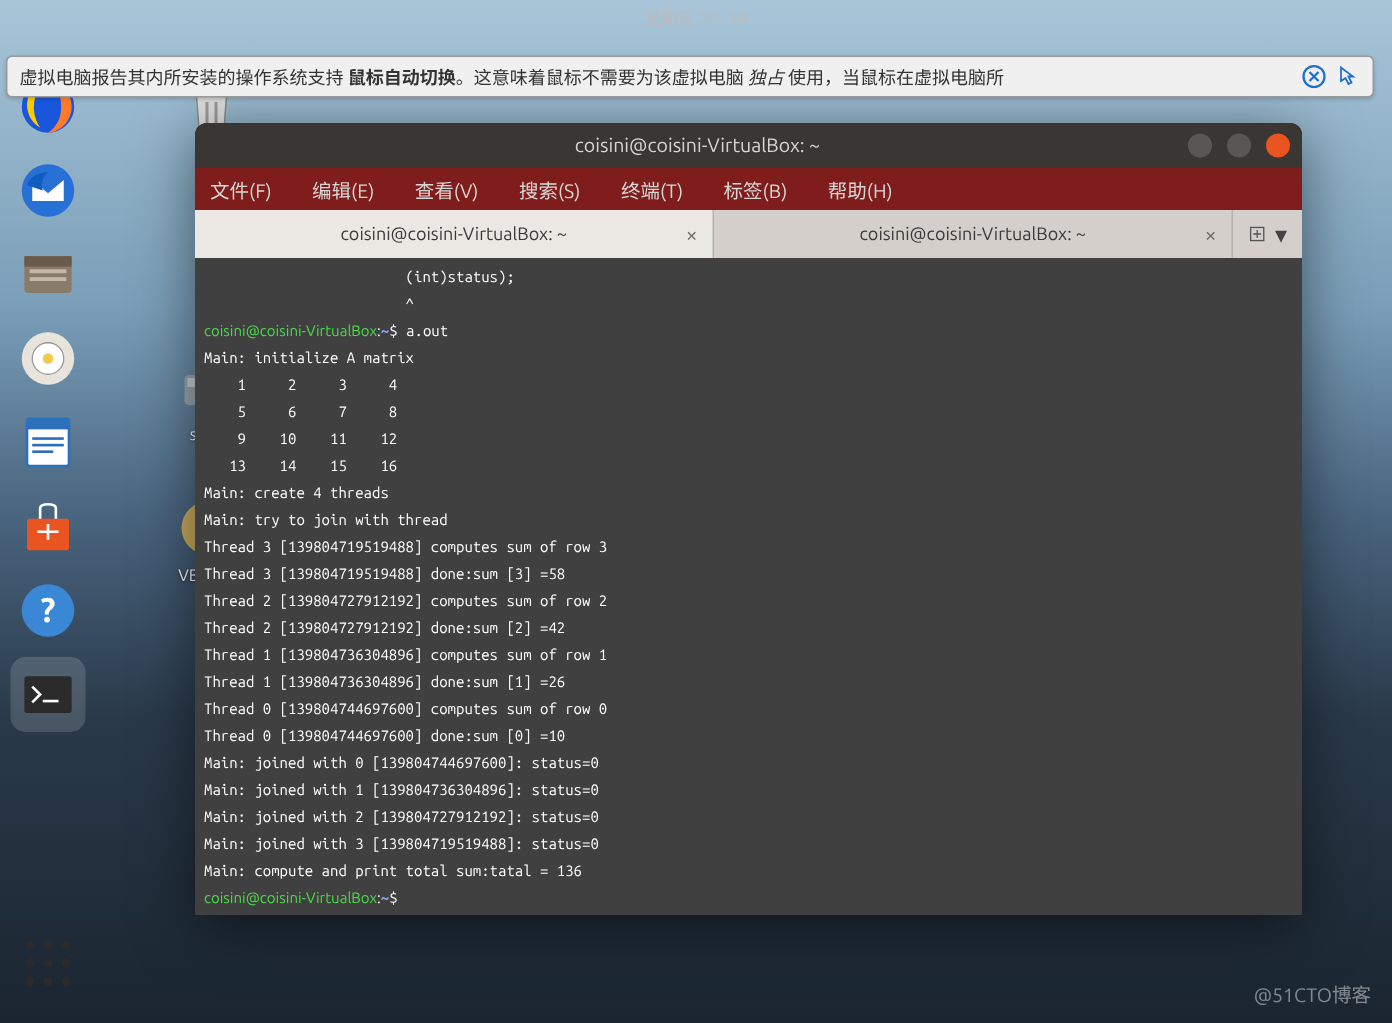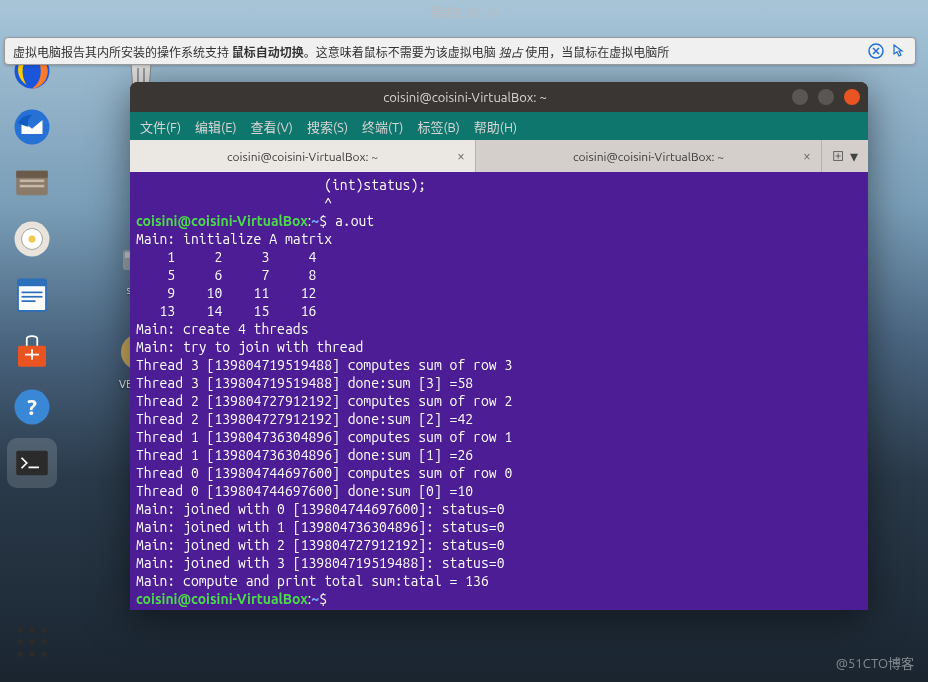--- a/index.html
+++ b/index.html
@@ -29,32 +29,32 @@
 
 .terminal { position: absolute; left: 130px; top: 82px; width: 738px; height: 528px; background: #2d0c22; border-radius: 8px 8px 0 0; box-shadow: 0 8px 40px rgba(0,0,0,0.5); display: flex; flex-direction: column; z-index: 10; }
 .titlebar { height: 30px; background: #3a3634; border-radius: 8px 8px 0 0; display: flex; align-items: center; padding: 0 8px; font-size: 13px; color: #d8d6d4; }
 .titlebar .title { flex: 1; text-align: center; }
 .titlebar .winbtns { display: flex; gap: 10px; align-items: center; }
 .winbtn { width: 16px; height: 16px; border-radius: 50%; cursor: pointer; display: flex; align-items: center; justify-content: center; }
 .winbtn.min { background: #5a5654; }
 .winbtn.max { background: #5a5654; }
 .winbtn.close { background: #e95420; }
 
-.menubar { height: 28px; background: #0f766e; display: flex; align-items: center; padding: 0 10px; gap: 14px; font-size: 13px; color: #d8d6d4; }
+.menubar { height: 28px; background: #7f1d1d; display: flex; align-items: center; padding: 0 10px; gap: 27px; font-size: 13px; color: #d8d6d4; }
 .menubar span { cursor: pointer; }
 
 .tabbar { height: 32px; background: #d4cfca; display: flex; align-items: stretch; }
 .tab { flex: 1; display: flex; align-items: center; justify-content: center; gap: 8px; font-size: 12px; color: #3a3a3a; border-right: 1px solid #b8b2ab; position: relative; cursor: pointer; }
 .tab.active { background: #ebe7e2; }
 .tab .tab-close { font-size: 14px; color: #666; cursor: pointer; position: absolute; right: 10px; }
 .tab-actions { width: 46px; display: flex; align-items: center; justify-content: center; gap: 4px; color: #444; }
 .tab-actions svg { width:14px; height:14px; }
 
-.term-body { flex: 1; background: #4c1d95; padding: 4px 6px; font-family: "Ubuntu Mono", "DejaVu Sans Mono", monospace; font-size: 14px; line-height: 18px; color: #fff; overflow: hidden; white-space: pre; }
-.term-body .prompt-user { color: #4bdb4b; font-weight: bold; }
+.term-body { flex: 1; background: #404040; padding: 4px 6px; font-family: "Ubuntu Mono", "DejaVu Sans Mono", monospace; font-size: 10px; line-height: 18px; color: #fff; overflow: hidden; white-space: pre; }
+.term-body .prompt-user { color: #4bdb4b; font-weight: normal; }
 .term-body .prompt-path { color: #7aa8f7; font-weight: bold; }
 .term-body .prompt-sym { color: #fff; }
 
 .watermark { position: absolute; right: 14px; bottom: 10px; color: rgba(255,255,255,0.45); font-size: 13px; z-index: 3; text-align: right; }
 
 
 .topstatus { position: absolute; top: 4px; left: 0; right: 0; height: 24px; color: #bbb; font-size: 11px; text-align: center; z-index: 40; }
 </style>
 </head>
 <body>

